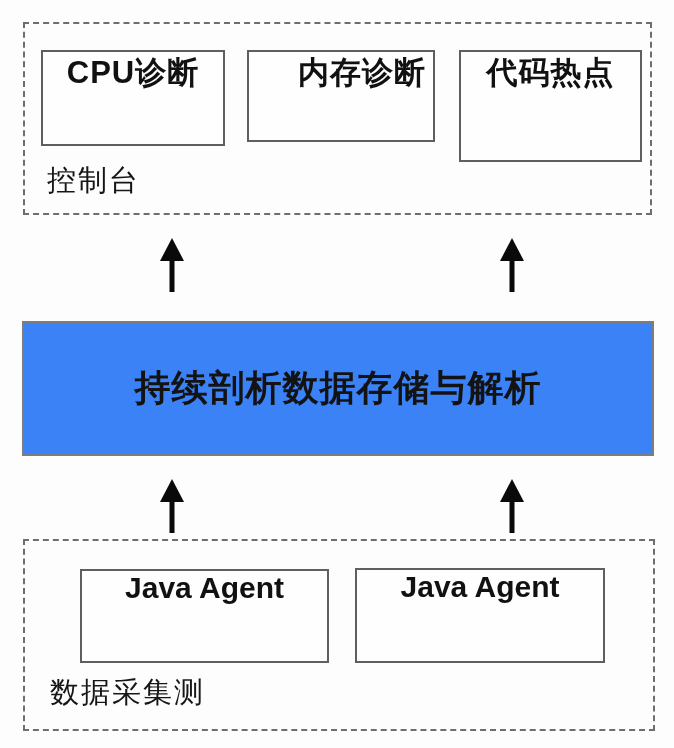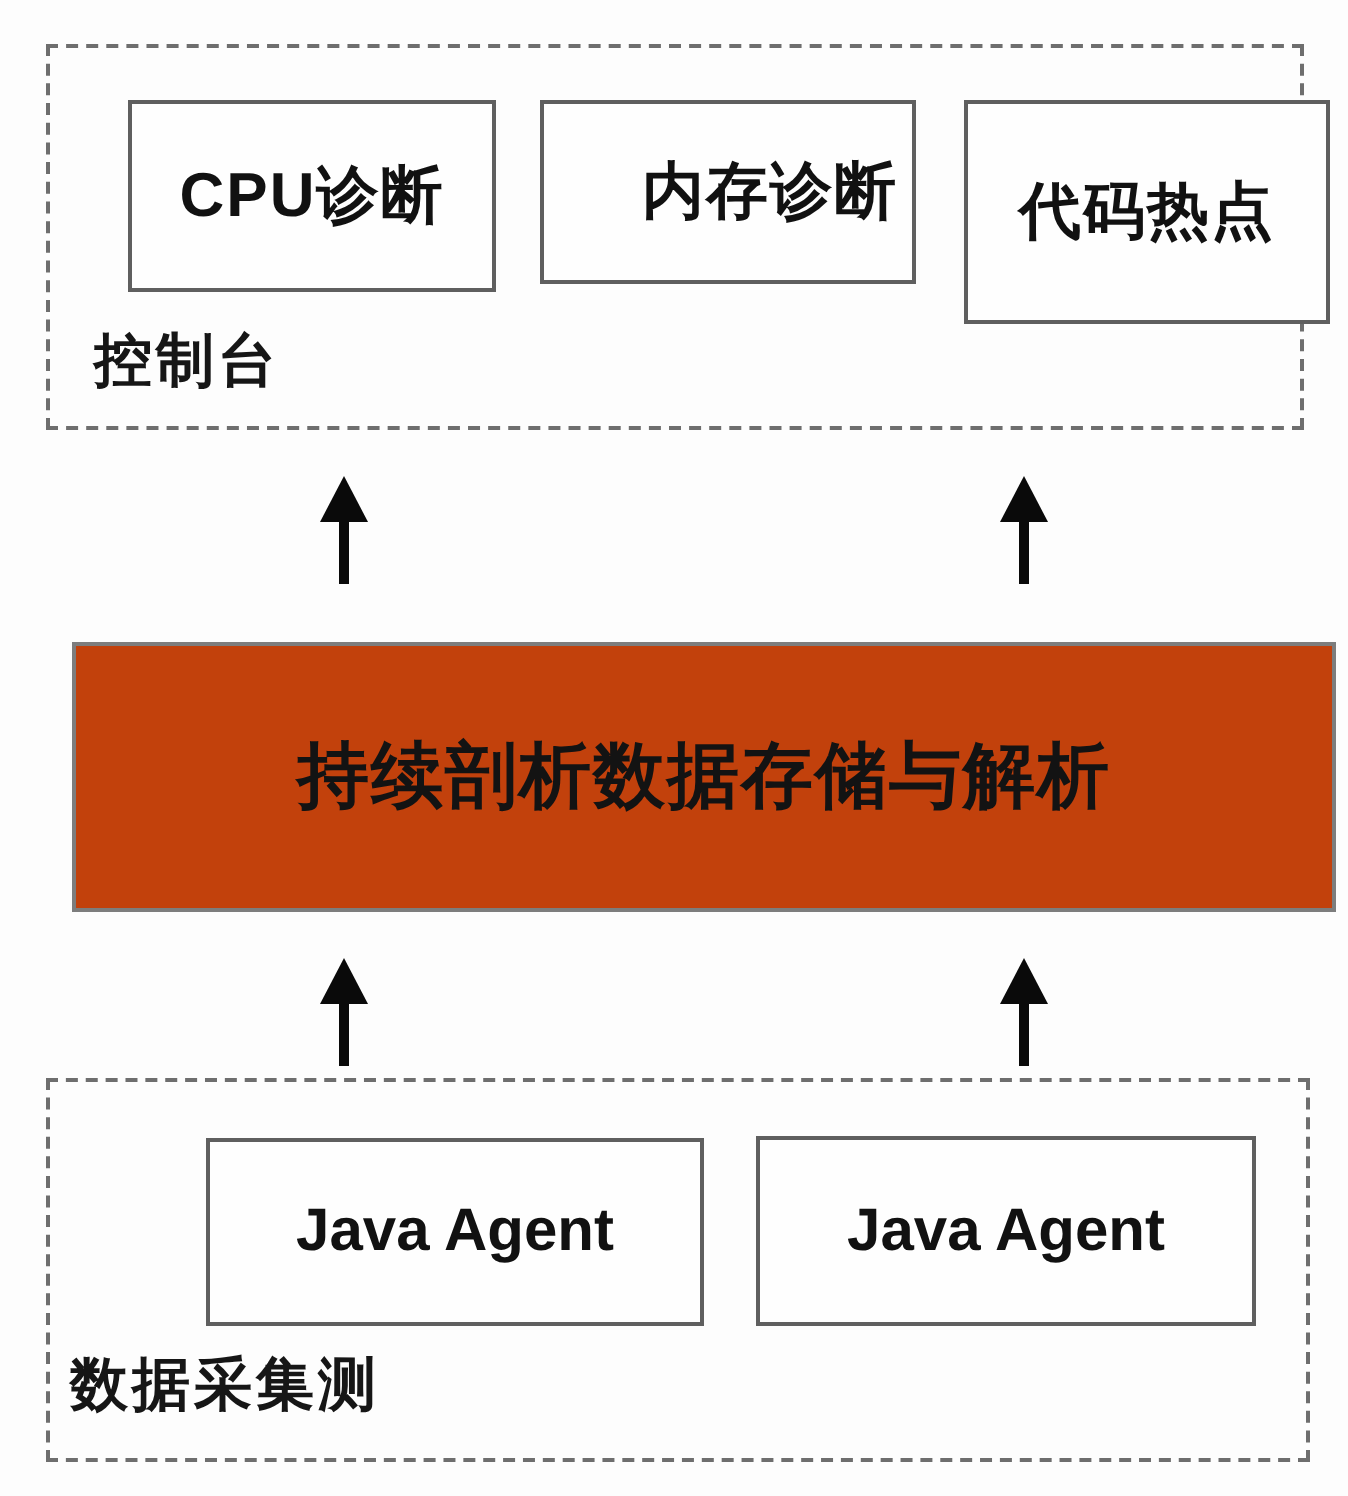--- a/index.html
+++ b/index.html
@@ -32,63 +32,62 @@
   }
   #collection-panel {
     left: 23px; top: 539px;
     width: 632px; height: 192px;
   }
   .panel-label {
     position: absolute;
     left: 22px;
     bottom: 12px;
     font-size: 29px;
-    font-weight: 700;
+    font-weight: 400;
     letter-spacing: 2px;
     color: #161616;
     white-space: nowrap;
     text-align: center;
   }
   #collection-panel .panel-label {
-    left: 10px;
+    left: 25px;
     bottom: 16px;
   }
   
   .node-box {
     position: absolute;
     box-sizing: border-box;
     border: 2px solid #5f5f5f;
     background: #fefefe;
     display: flex;
-    align-items: center;
+    align-items: flex-start;
     justify-content: center;
     font-size: 31px;
     font-weight: 600;
     letter-spacing: 1px;
     color: #111;
     white-space: nowrap;
-    margin-left: 23px;
   }
   #box-cpu    { left: 16px;  top: 26px; width: 184px; height: 96px; }
   #box-memory { left: 222px; top: 26px; width: 188px; height: 92px; padding-left: 42px; }
   #box-hotspot{ left: 434px; top: 26px; width: 183px; height: 112px; }
   .agent-box {
     font-weight: 700;
     font-size: 30px;
     letter-spacing: 0;
   }
   #box-agent1 { left: 55px;  top: 28px; width: 249px; height: 94px; }
   #box-agent2 { left: 330px; top: 27px; width: 250px; height: 95px; }
   
   #storage-box {
     position: absolute;
-    left: 36px; top: 321px;
+    left: 22px; top: 321px;
     width: 632px; height: 135px;
     box-sizing: border-box;
-    background: #c2410c;
+    background: #3b82f6;
     border: 2px solid #7d7d7d;
     display: flex;
     align-items: center;
     justify-content: center;
     font-size: 36px;
     font-weight: 600;
     letter-spacing: 1px;
     color: #131313;
     white-space: nowrap;
   }

